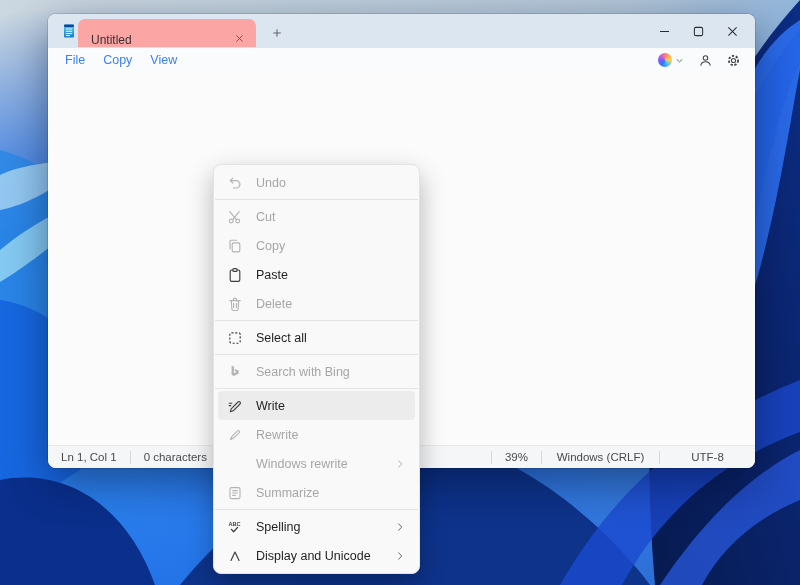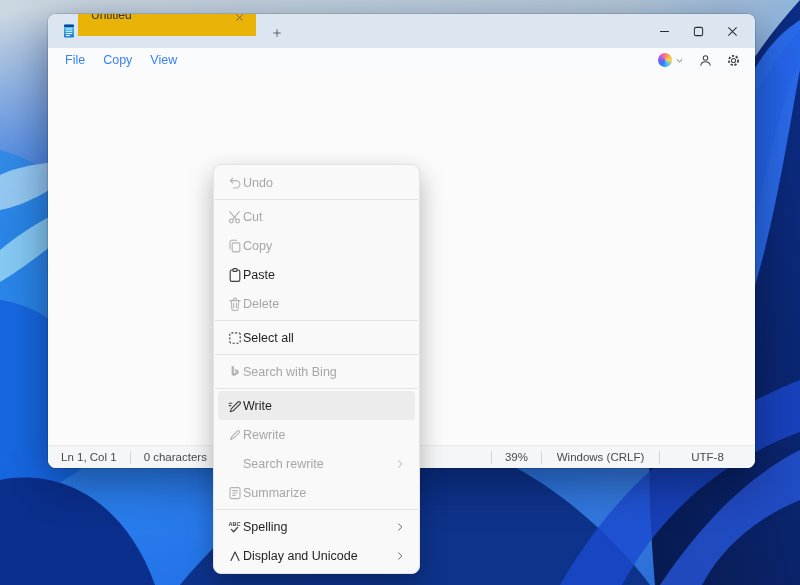--- a/index.html
+++ b/index.html
@@ -11,22 +11,22 @@
   .wallpaper { position:absolute; inset:0; }
 
   
   .np-window { position:absolute; left:48px; top:14px; width:707px; height:454px;
     border-radius:8px; background:#fbfbfc;
     box-shadow:0 14px 44px rgba(2,10,40,.45), 0 0 0 1px rgba(0,0,0,.12);
     display:flex; flex-direction:column; overflow:hidden; }
 
   .titlebar { position:relative; height:34px; background:#dce6f1; flex:0 0 auto; }
   .app-icon { position:absolute; left:13px; top:9px; width:16px; height:16px; }
-  .tab { position:absolute; left:30px; bottom:12px; width:178px; height:28px;
-    background:#eab308; border-radius:7px 7px 0 0; display:flex; align-items:flex-start;
+  .tab { position:absolute; left:30px; bottom:1px; width:178px; height:28px;
+    background:#fca5a5; border-radius:7px 7px 0 0; display:flex; align-items:flex-end;
     padding:0 8px 0 13px; }
   .tab-label { font-size:12px; color:#333; flex:1; }
   .tab-close { width:18px; height:18px; display:flex; align-items:center; justify-content:center;
     border-radius:4px; color:#555; }
   .new-tab { position:absolute; left:218px; bottom:4px; width:22px; height:22px;
     display:flex; align-items:center; justify-content:center; color:#555; border-radius:4px; }
   .caption-btns { position:absolute; right:6px; top:0; height:34px; display:flex; }
   .caption-btn { width:34px; height:34px; display:flex; align-items:center; justify-content:center;
     color:#2b2b2b; }
 
@@ -46,21 +46,21 @@
     display:flex; align-items:center; font-size:11.5px; color:#4a4a4a; flex:0 0 auto;text-align:center; }
   .sb-seg { padding:0 13px; white-space:nowrap; }
   .sb-sep { width:1px; height:13px; background:#d4d7da; }
   .sb-spacer { flex:1; }
 
   
   .ctx-menu { position:absolute; left:213px; top:164px; width:207px;
     background:#f9f9f9; border:1px solid #e3e3e3; border-radius:8px;
     box-shadow:0 10px 26px rgba(0,0,0,.28); padding:3px 0; z-index:10; }
   .ctx-item { height:29px; margin:0 4px; padding:0 9px; border-radius:4px;
-    display:flex; align-items:center; gap:0; font-size:12.5px; color:#1f1f1f;text-align:center; }
+    display:flex; align-items:center; gap:13px; font-size:12.5px; color:#1f1f1f;text-align:center; }
   .ctx-item .mi { width:16px; height:16px; flex:0 0 auto; color:#3f3f3f;
     display:flex; align-items:center; justify-content:center; }
   .ctx-item.disabled { color:#a6a6a6; }
   .ctx-item.disabled .mi { color:#b3b3b3; }
   .ctx-item.highlighted { background:#ececec; }
   .ctx-chevron { margin-left:auto; width:12px; height:12px; color:#5f5f5f; }
   .ctx-item.disabled .ctx-chevron { color:#ababab; }
   .ctx-sep { height:1px; background:#e4e4e4; margin:2px 1px; }
 
   svg { display:block; }
@@ -285,21 +285,21 @@
       <span class="mi">
         <svg width="16" height="16" viewBox="0 0 16 16" stroke="currentColor" stroke-width="1.1" fill="none" stroke-linecap="round" stroke-linejoin="round">
           <path d="M3.5 12.5 C5.3 12 6.5 11.3 7.9 9.9 L12.2 5.6 A1.2 1.2 0 0 0 10.5 3.9 L6.2 8.2 C4.8 9.6 4.1 10.8 3.5 12.5 Z"></path>
         </svg>
       </span>
       <span>Rewrite</span>
     </div>
 
     <div class="ctx-item disabled">
       <span class="mi"></span>
-      <span>Search rewrite</span>
+      <span>Windows rewrite</span>
       <svg class="ctx-chevron" viewBox="0 0 16 16">
         <path d="M6.2 3.8 L10.4 8 L6.2 12.2" stroke="currentColor" stroke-width="1.3" fill="none" stroke-linecap="round" stroke-linejoin="round"></path>
       </svg>
     </div>
 
     <div class="ctx-item disabled">
       <span class="mi">
         <svg width="16" height="16" viewBox="0 0 16 16" stroke="currentColor" stroke-width="1.1" fill="none" stroke-linecap="round" stroke-linejoin="round">
           <rect x="3" y="2.6" width="10" height="11" rx="1.5"></rect>
           <path d="M5.7 5.6 H10.3 M5.7 8 H10.3 M5.7 10.4 H8.2"></path>

